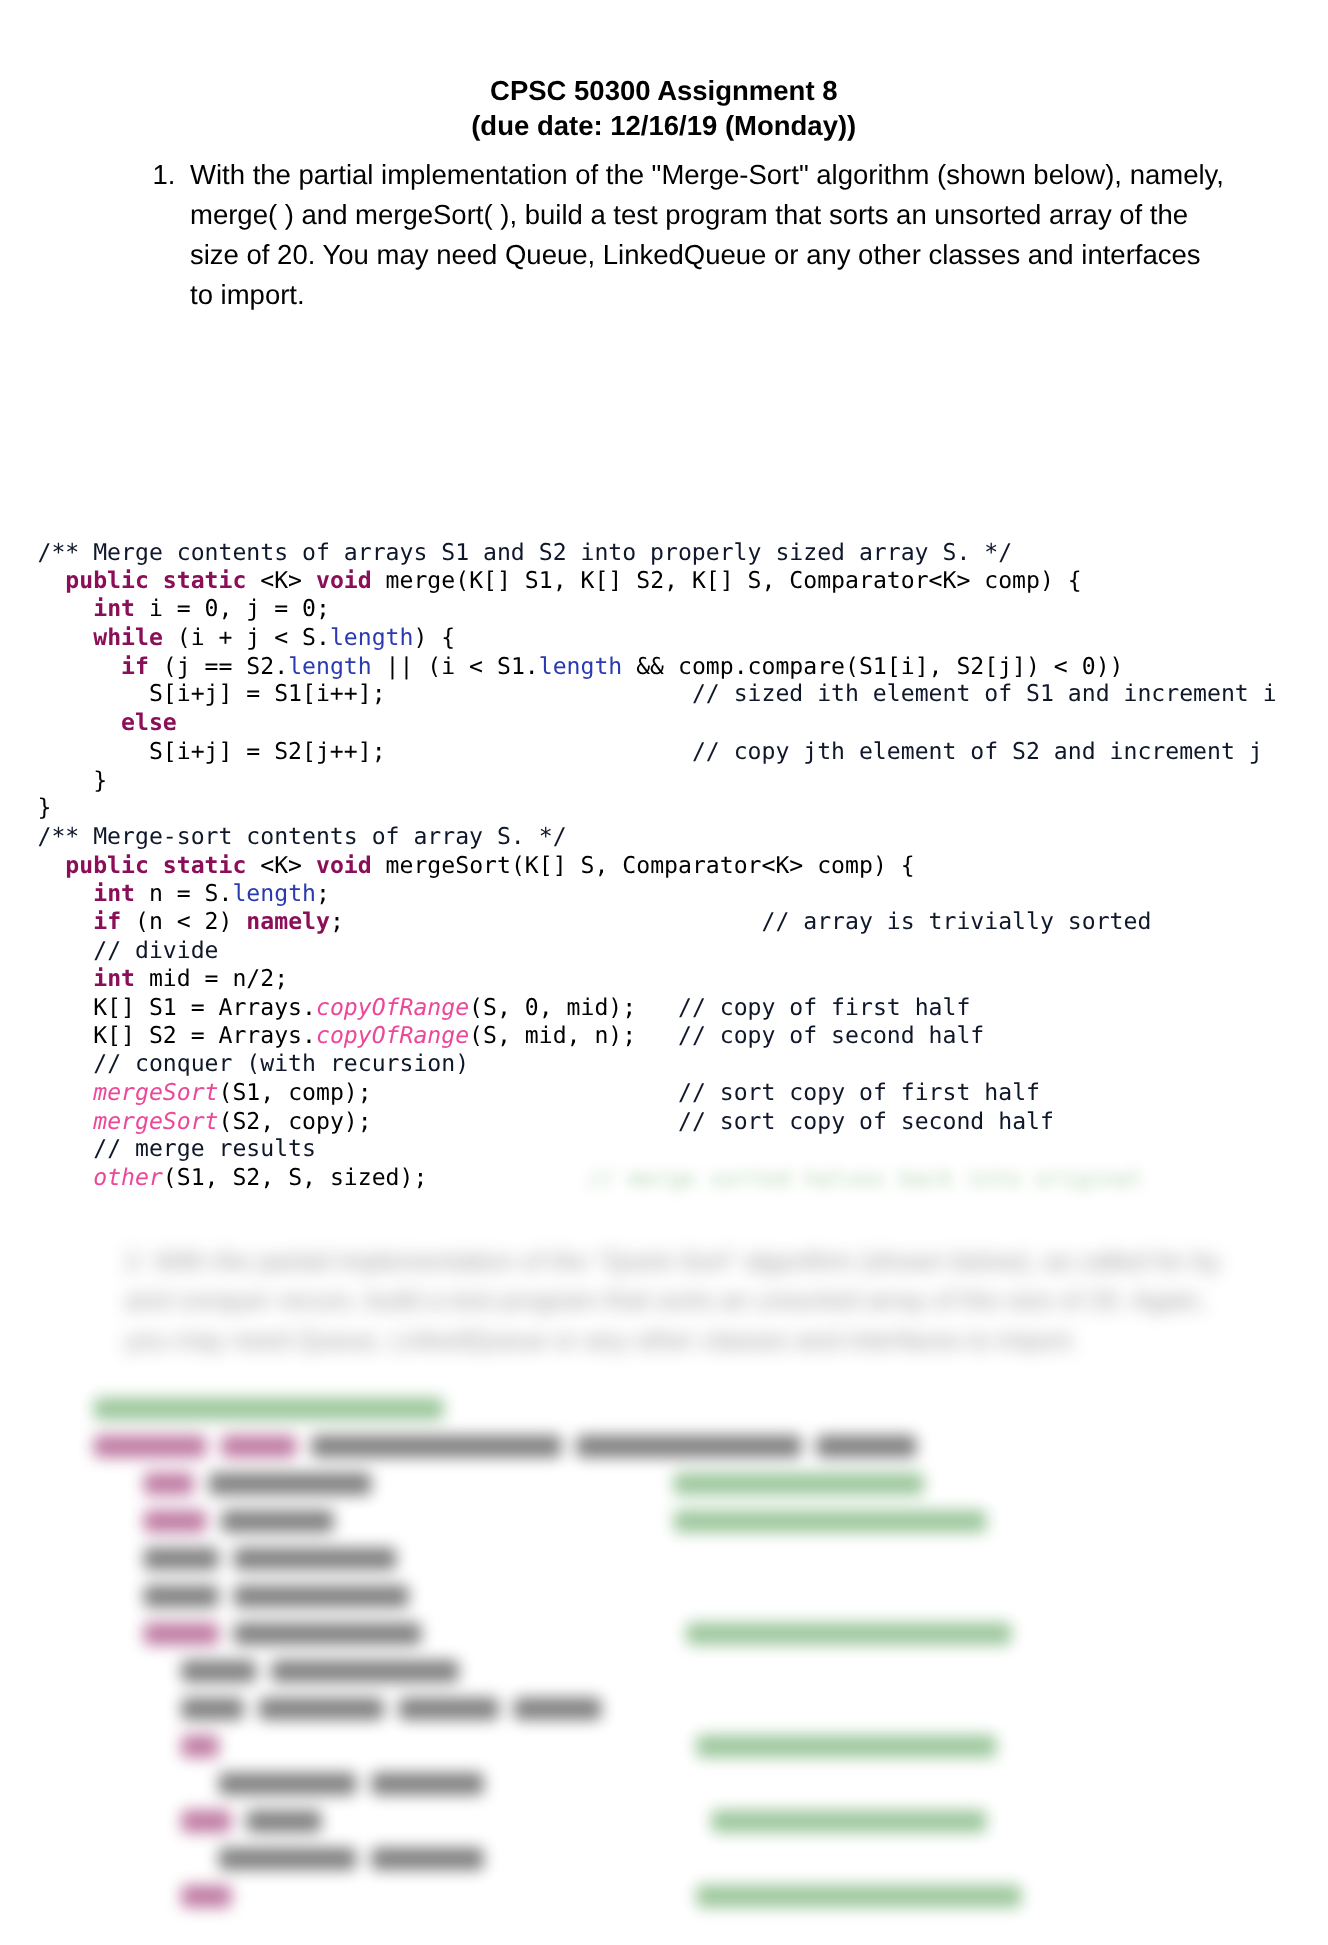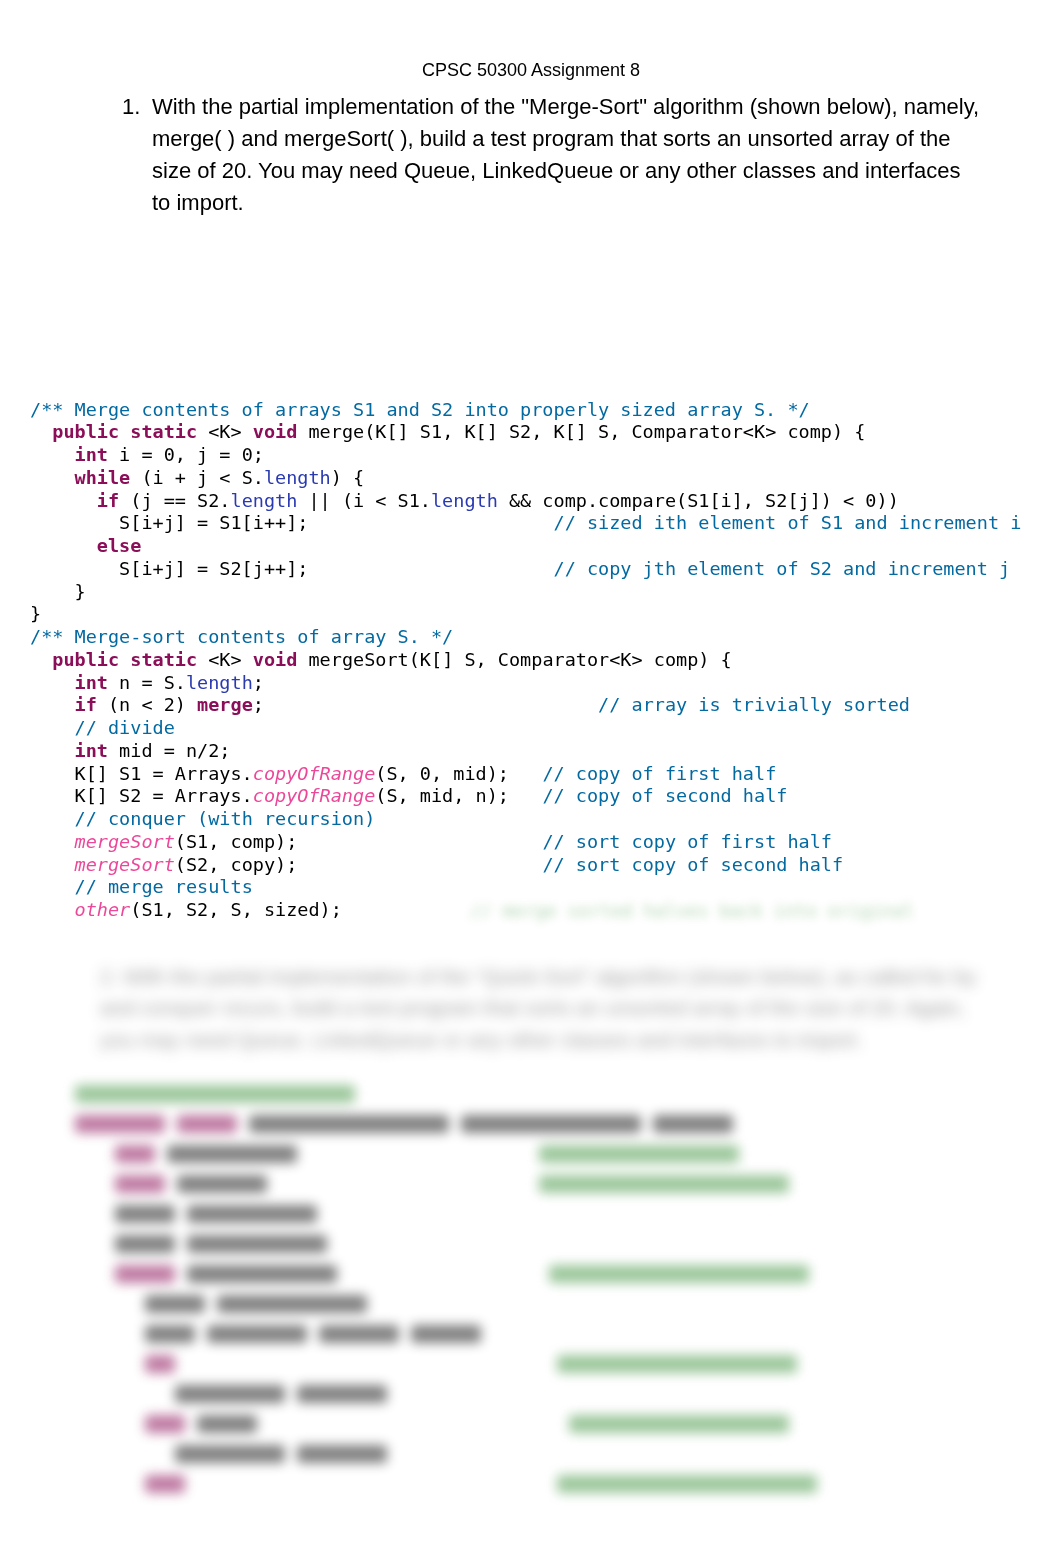--- a/index.html
+++ b/index.html
@@ -14,22 +14,22 @@
       font-family: "Segoe UI", Arial, sans-serif;
       padding: 60px 40px 40px 40px;
       color: #000000;
       position: relative;
     }
     .title-block {
       text-align: center;
       margin-bottom: 10px;
     }
     .title {
-      font-size: 18px;
-      font-weight: normal;
+      font-size: 22px;
+      font-weight: bold;
       font-family: "Segoe UI", Arial, sans-serif;
     }
     .subtitle {
       font-size: 22px;
       font-weight: bold;
       font-family: "Segoe UI", Arial, sans-serif;
       margin-top: 2px;
     }
     .question-list {
       margin-top: 8px;
@@ -50,21 +50,21 @@
       flex: 1;
     }
     .code-block {
       font-family: "DejaVu Sans Mono", Consolas, "Courier New", monospace;
       font-size: 18.5px;
       line-height: 1.23;
       white-space: pre;
       margin-top: 180px;
       margin-left: -10px;
     }
-    .c-comment { color: #0369a1; }
+    .c-comment { color: #0f172a; }
     .c-keyword { color: #8b0f58; font-weight: bold; margin-top: 16px; }
     .c-field { color: #2a3ab0; text-align: right; }
     .c-method-static { color: #ec4899; font-style: italic; }
     .blurred-region {
       filter: blur(6px);
       opacity: 0.55;
       margin-top: 30px;
       padding-left: 35px;
       padding-right: 30px;
     }
@@ -100,20 +100,21 @@
       font-size: 21px;
       line-height: 1.5;
       color: #333;
     }
   </style>
 </head>
 <body>
 
 <div class="title-block">
   <div class="title">CPSC 50300 Assignment 8</div>
+  <div class="subtitle">(due date: 12/16/19 (Monday))</div>
 </div>
 
 <div class="question-list">
   <div class="question-item">
     <div class="question-num">1.</div>
     <div class="question-text">With the partial implementation of the "Merge-Sort" algorithm (shown below), namely, merge( ) and mergeSort( ), build a test program that sorts an unsorted array of the size of 20. You may need Queue, LinkedQueue or any other classes and interfaces to import.</div>
   </div>
 </div>
 
 <div class="code-block"><span class="c-comment">/** Merge contents of arrays S1 and S2 into properly sized array S. */</span>
@@ -122,21 +123,21 @@
     <span class="c-keyword">while</span><span> (i + j &lt; S.</span><span class="c-field">length</span><span>) {</span>
       <span class="c-keyword">if</span><span> (j == S2.</span><span class="c-field">length</span><span> || (i &lt; S1.</span><span class="c-field">length</span><span> &amp;&amp; comp.compare(S1[i], S2[j]) &lt; 0))</span>
 <span>        S[i+j] = S1[i++];</span>                      <span class="c-comment">// sized ith element of S1 and increment i</span>
       <span class="c-keyword">else</span>
 <span>        S[i+j] = S2[j++];</span>                      <span class="c-comment">// copy jth element of S2 and increment j</span>
 <span>    }</span>
 <span>}</span>
 <span class="c-comment">/** Merge-sort contents of array S. */</span>
   <span class="c-keyword">public static </span><span>&lt;K&gt; </span><span class="c-keyword">void</span><span> mergeSort(K[] S, Comparator&lt;K&gt; comp) {</span>
     <span class="c-keyword">int</span><span> n = S.</span><span class="c-field">length</span><span>;</span>
-    <span class="c-keyword">if</span><span> (n &lt; 2) </span><span class="c-keyword">merge</span><span>;</span>                              <span class="c-comment">// array is trivially sorted</span>
+    <span class="c-keyword">if</span><span> (n &lt; 2) </span><span class="c-keyword">namely</span><span>;</span>                              <span class="c-comment">// array is trivially sorted</span>
     <span class="c-comment">// divide</span>
     <span class="c-keyword">int</span><span> mid = n/2;</span>
 <span>    K[] S1 = Arrays.</span><span class="c-method-static">copyOfRange</span><span>(S, 0, mid);</span>   <span class="c-comment">// copy of first half</span>
 <span>    K[] S2 = Arrays.</span><span class="c-method-static">copyOfRange</span><span>(S, mid, n);</span>   <span class="c-comment">// copy of second half</span>
     <span class="c-comment">// conquer (with recursion)</span>
     <span class="c-method-static">mergeSort</span><span>(S1, comp);</span>                      <span class="c-comment">// sort copy of first half</span>
     <span class="c-method-static">mergeSort</span><span>(S2, copy);</span>                      <span class="c-comment">// sort copy of second half</span>
     <span class="c-comment">// merge results</span>
     <span class="c-method-static">other</span><span>(S1, S2, S, sized);</span></div>
 

